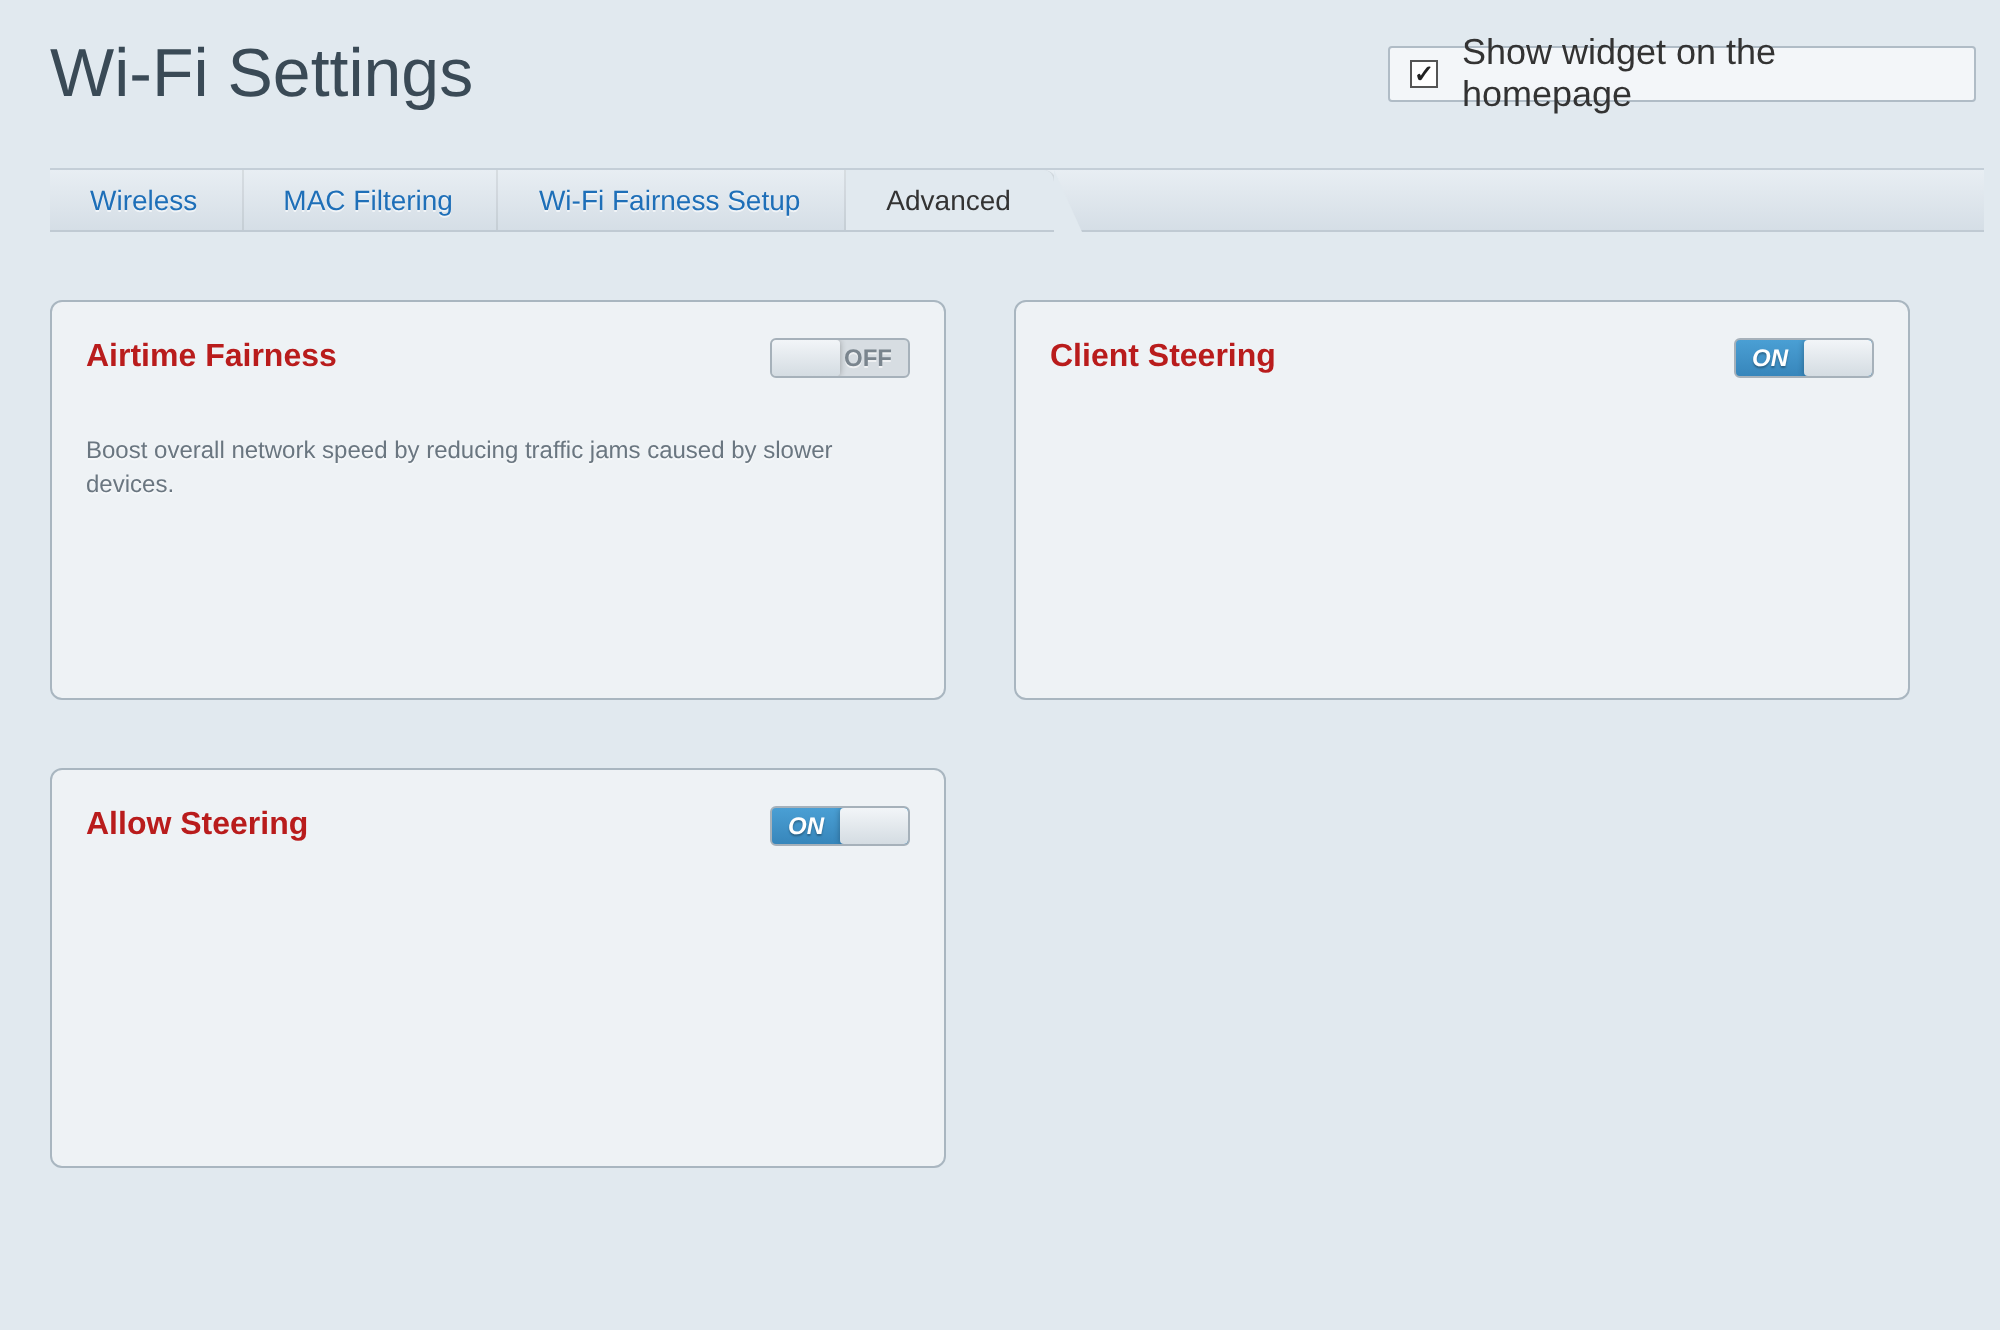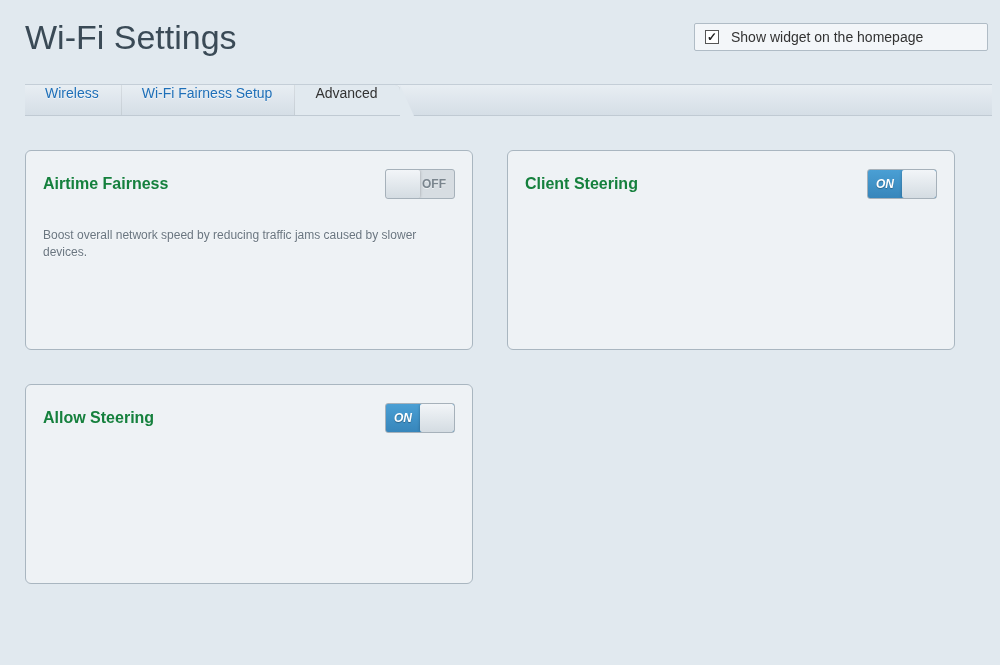--- a/index.html
+++ b/index.html
@@ -54,39 +54,39 @@
       margin-right: 12px;
       display: flex;
       align-items: center;
       justify-content: center;
       font-size: 12px;
       line-height: 1;
       font-weight: bold;
       color: #222;
     }
     .checkbox-label {
-      font-size: 14px;
+      font-size: 18px;
       color: #333;
     }
     .tabs-row {
       background: linear-gradient(#e8eef3, #d5dee6);
       border-top: 1px solid #c4ced7;
       border-bottom: 1px solid #c0cad3;
       height: 32px;
       display: flex;
       align-items: stretch;
       margin: 0 8px 0 25px;
       position: relative;
     }
     .tab {
       position: relative;
       padding: 0 22px 0 20px;
       height: 100%;
       display: flex;
-      align-items: flex-start;
+      align-items: center;
       font-size: 14px;
       cursor: pointer;
       border-right: 1px solid rgba(0,0,0,0.07);
     }
     .tab-link {
       color: #1e6fb8;
       text-shadow: 0 1px 0 rgba(255,255,255,0.6);
     }
     .tab-active {
       background: #e1e9ef;
@@ -121,25 +121,25 @@
     }
     .card-header {
       display: flex;
       justify-content: space-between;
       align-items: center;
       margin-bottom: 28px;
     }
     .card-title {
       font-size: 16px;
       font-weight: bold;
-      color: #15803d;
+      color: #b91c1c;
     }
     .toggle {
       width: 70px;
-      height: 30px;
+      height: 20px;
       border: 1px solid #a6b1ba;
       border-radius: 3px;
       display: flex;
       align-items: center;
       position: relative;
       cursor: pointer;
       overflow: hidden;
     }
     .toggle-off {
       background: #d7dde2;
@@ -193,20 +193,23 @@
   </div>
   <div class="widget-checkbox-container">
     <div class="checkbox-box">✓</div>
     <span class="checkbox-label">Show widget on the homepage</span>
   </div>
 </div>
 
 <div class="tabs-row">
   <div class="tab tab-link">
     <span>Wireless</span>
+  </div>
+  <div class="tab tab-link">
+    <span>MAC Filtering</span>
   </div>
   <div class="tab tab-link">
     <span>Wi-Fi Fairness Setup</span>
   </div>
   <div class="tab tab-active">
     <span>Advanced</span>
   </div>
 </div>
 
 <div class="cards-area">

